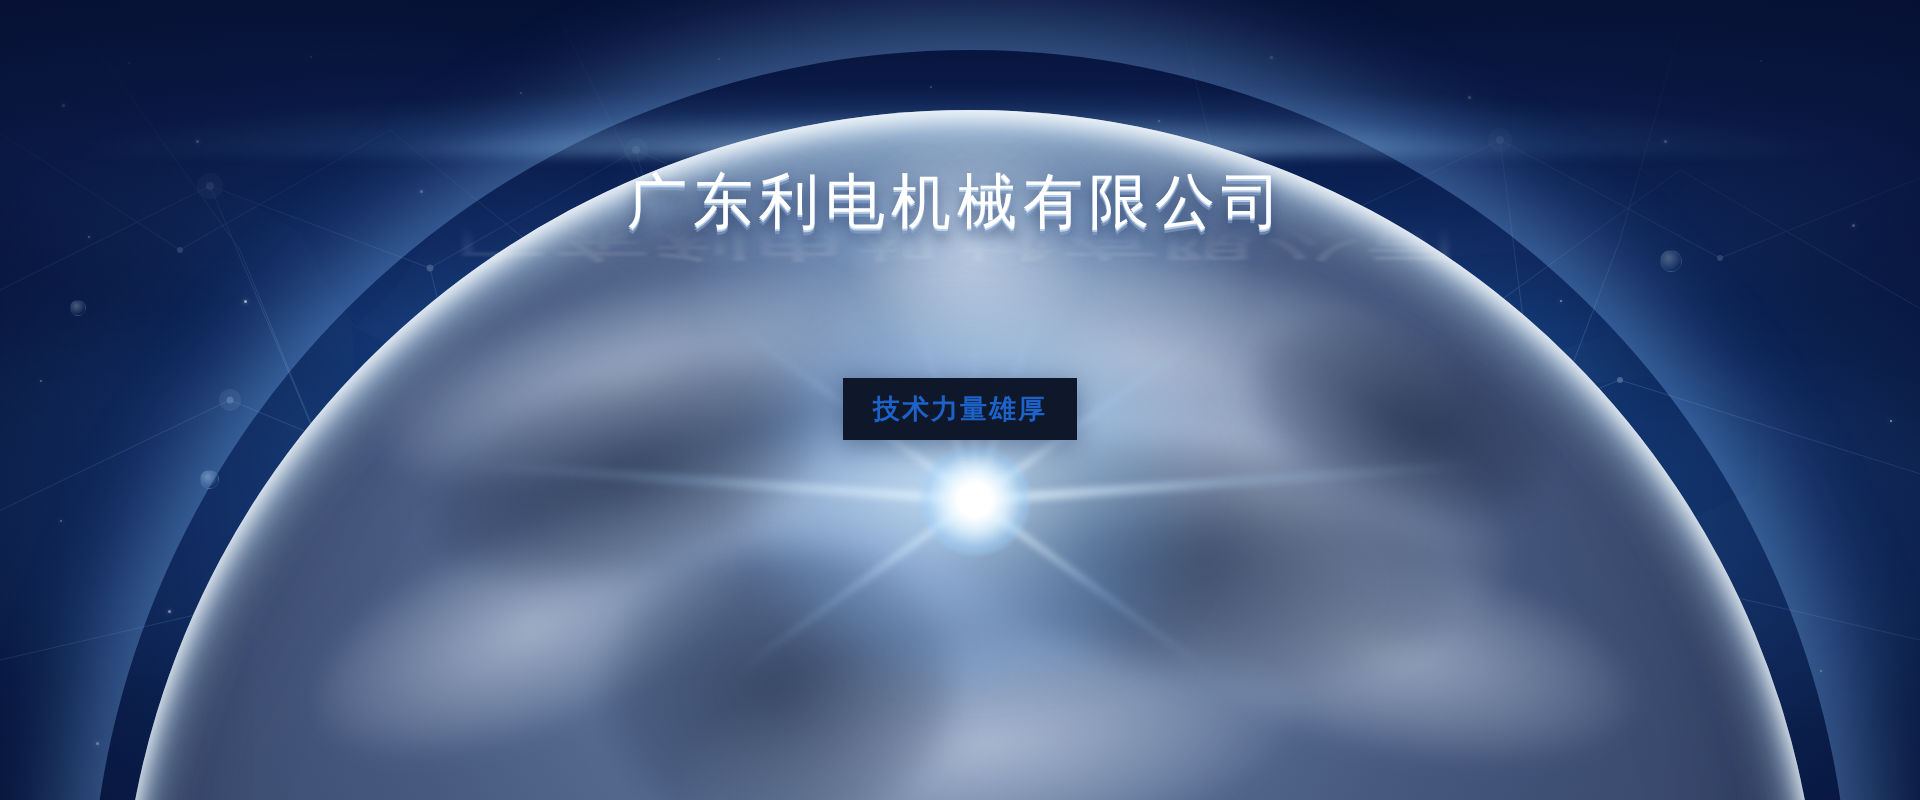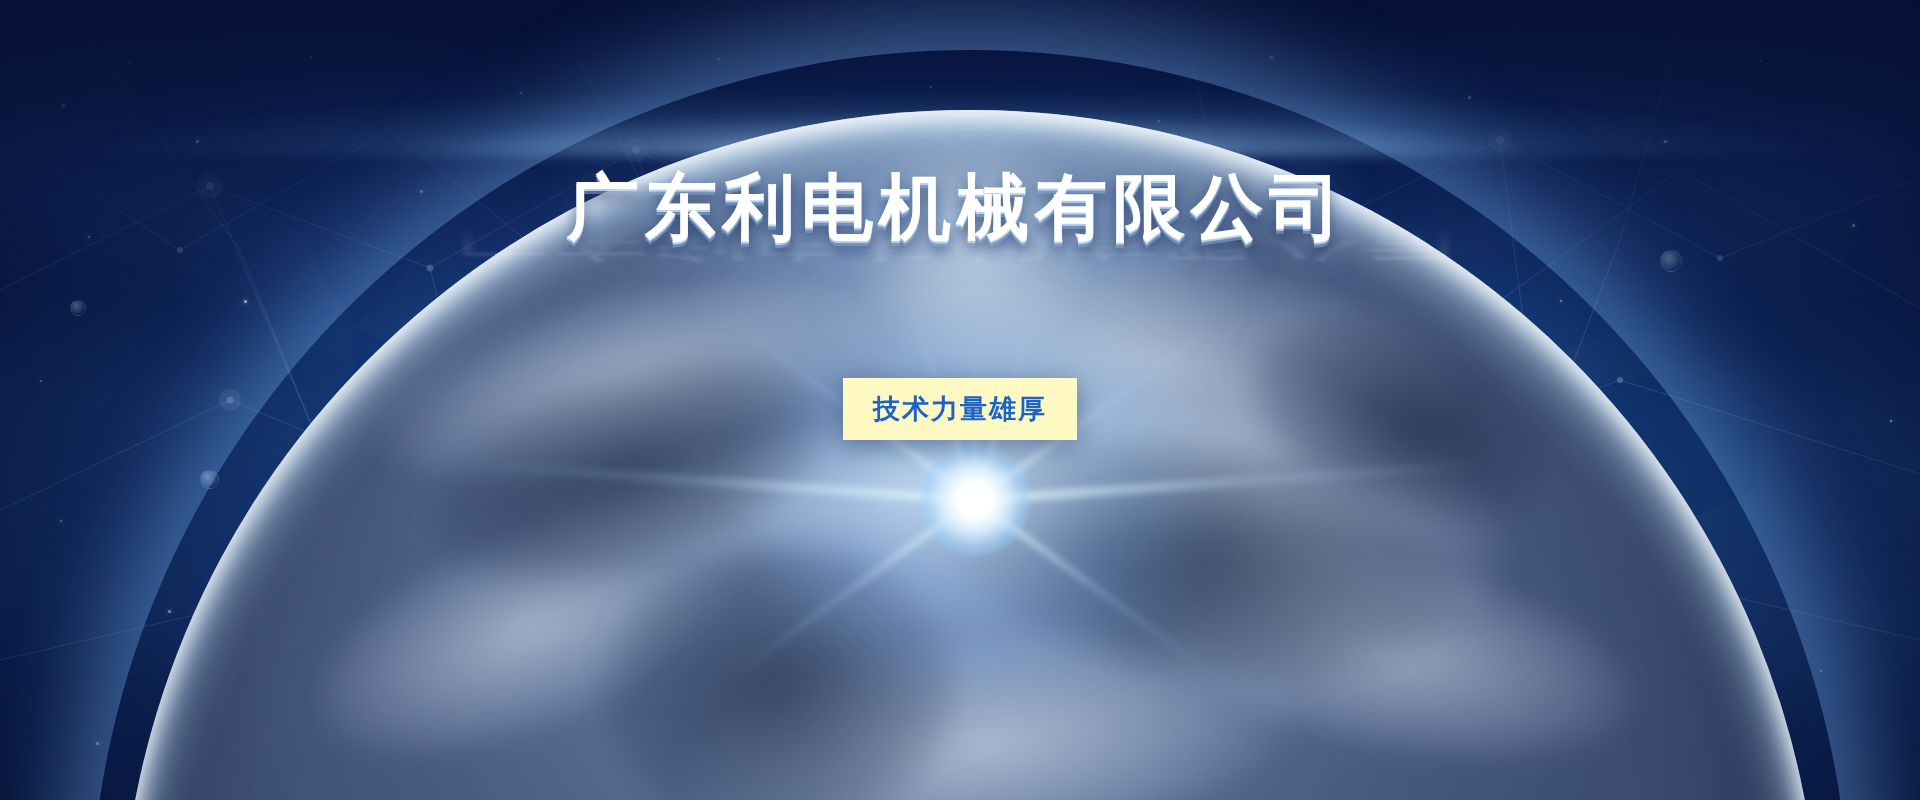--- a/index.html
+++ b/index.html
@@ -134,22 +134,22 @@
   
   .content{ position:absolute; inset:0; }
 
   .title-row{
     position:absolute; left:0; right:0; top:170px;
     text-align:center;
   }
   .title{
     display:inline-block;
     font-family:"DejaVu Sans","Liberation Sans",sans-serif;
-    font-weight:700;
-    font-size:72px;
+    font-weight:400;
+    font-size:60px;
     line-height:1.05;
     letter-spacing:6px;
     color:#ffffff;
     padding-right:6px;
     text-shadow:
       0 2px 0 rgba(196,218,245,.85),
       0 5px 0 rgba(140,172,214,.55),
       0 10px 14px rgba(8,24,64,.55),
       2px 26px 26px rgba(130,170,225,.30),
       0 0 46px rgba(150,200,255,.35);
@@ -182,21 +182,21 @@
   .tag{
     display:flex; align-items:center; justify-content:center;
     height:62px; padding:0 30px;
     font-family:"DejaVu Sans","Liberation Sans",sans-serif;
     font-weight:700;
     font-size:27px;
     letter-spacing:2px;
     white-space:nowrap;
   }
   .tag.solid{
-    background:#fef9c3;
+    background:#0f172a;
     color:#1d62c8;
   }
   .tag.outline{
     background:rgba(255,255,255,.04);
     color:#ffffff;
     border:2px solid #ffffff;
     margin-left:-1px;
   }
 </style>
 </head>

